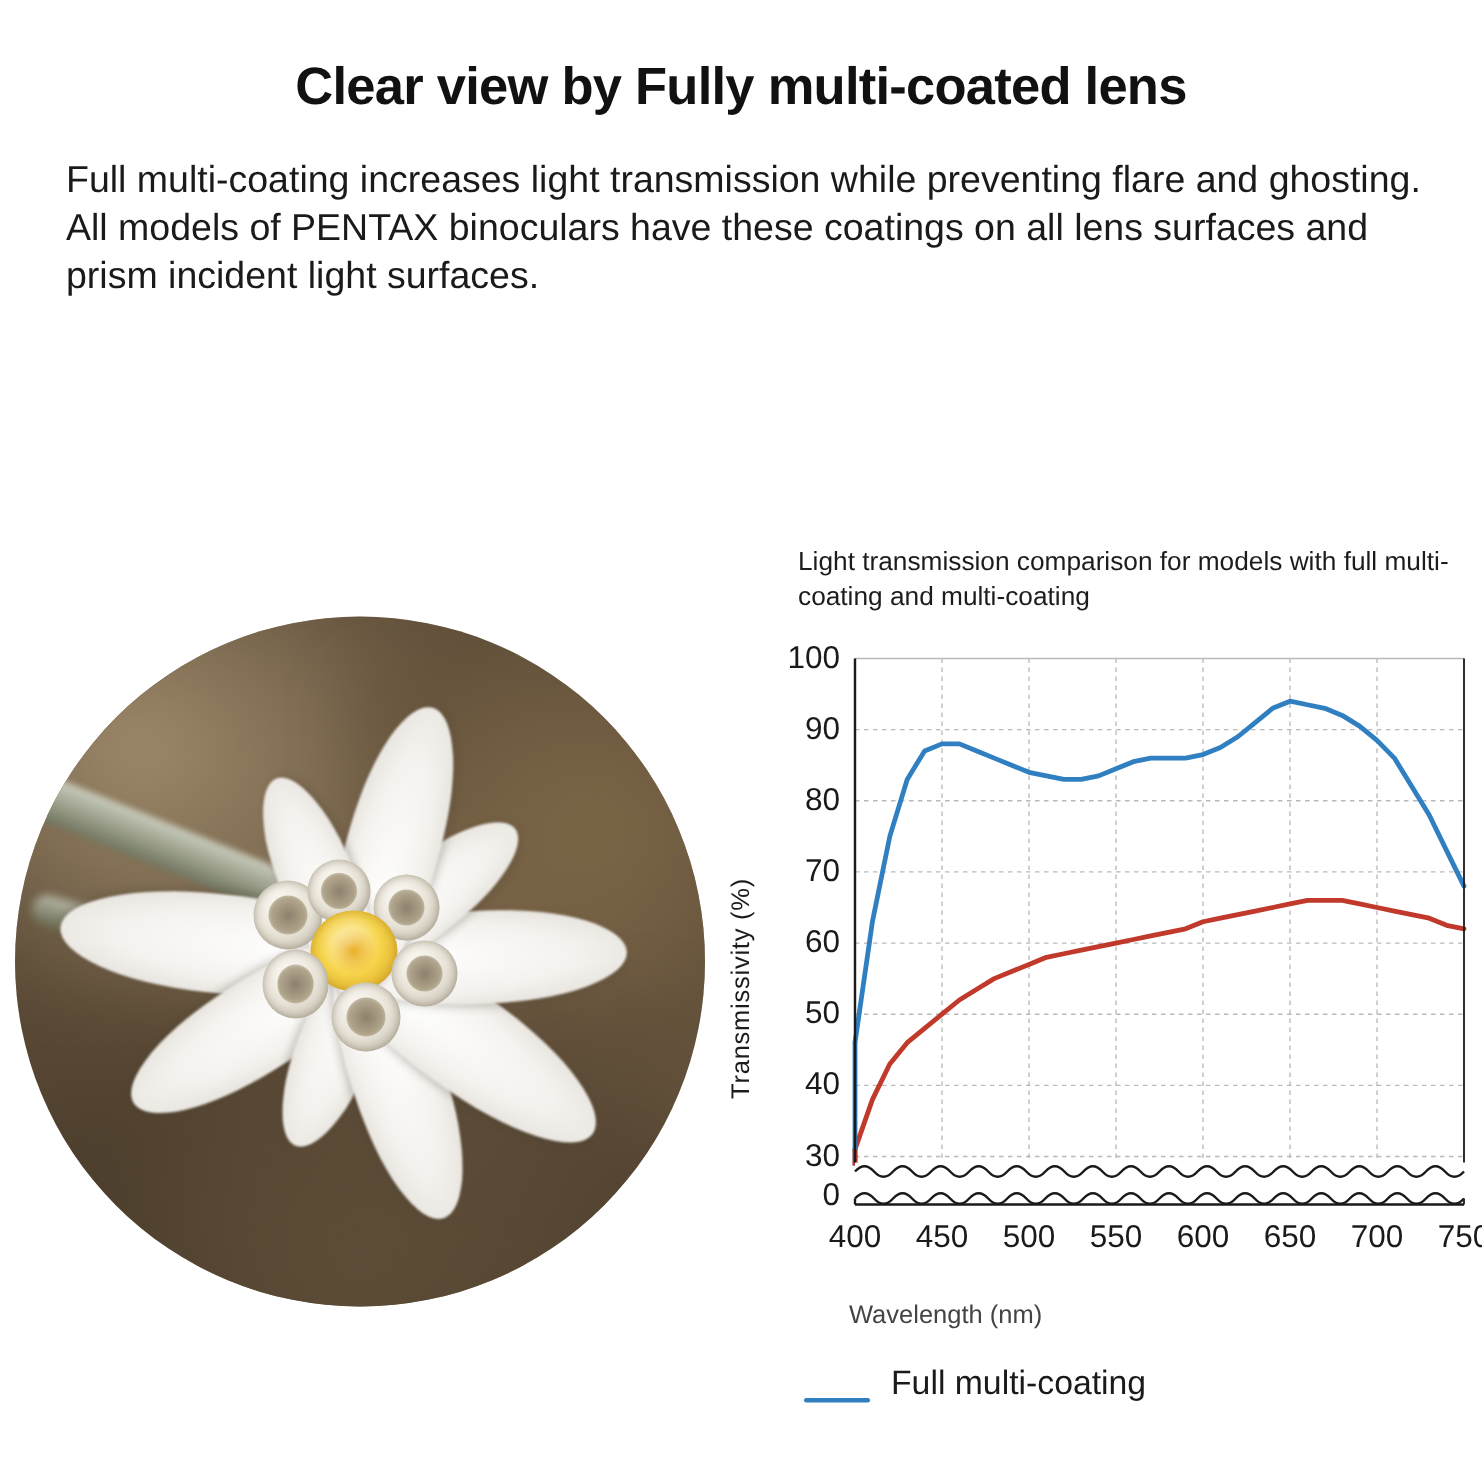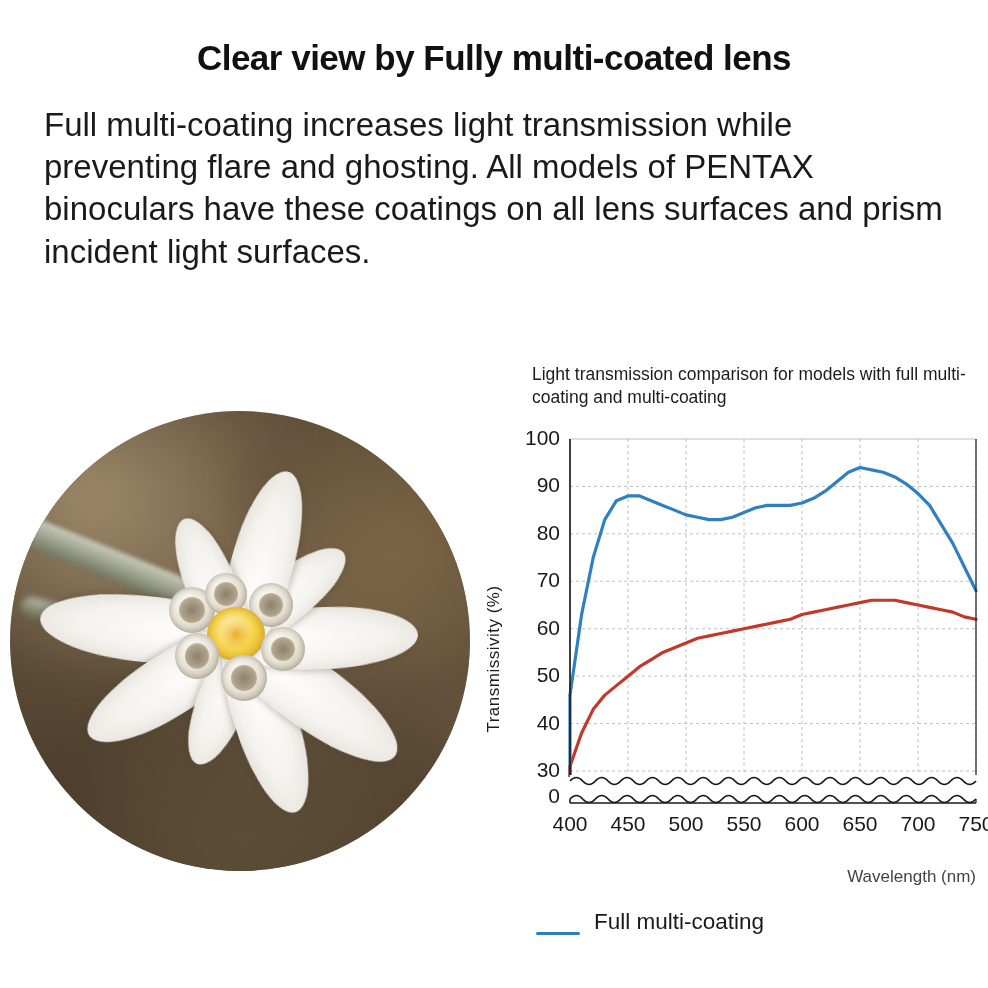--- a/index.html
+++ b/index.html
@@ -18,21 +18,21 @@
     text-align: center;
     font-size: 35px;
     font-weight: bold;
     letter-spacing: -0.5px;
     margin: 38px 0 0 0;
     color: #111;
   }
 
   .intro {
     margin: 26px 40px 0 44px;
-    font-size: 33px;
+    font-size: 25px;
     line-height: 1.28;
     color: #1a1a1a;
     font-weight: 400;
   }
 
   .content {
     position: absolute;
     top: 349px;
     left: 0;
     width: 988px;
@@ -164,21 +164,21 @@
     text-align: center;
     font-size: 17px;
     color: #1c1c1c;
     letter-spacing: 0.5px;
   }
   .xlabel {
     position: absolute;
     left: 68px;
     top: 438px;
     width: 410px;
-    text-align: right;
+    text-align: left;
     font-size: 17px;
     color: #444;
   }
   svg.chart { position: absolute; left: 0; top: 0; }
 
   .legend {
     position: absolute;
     left: 38px;
     top: 548px;
     width: 440px;

